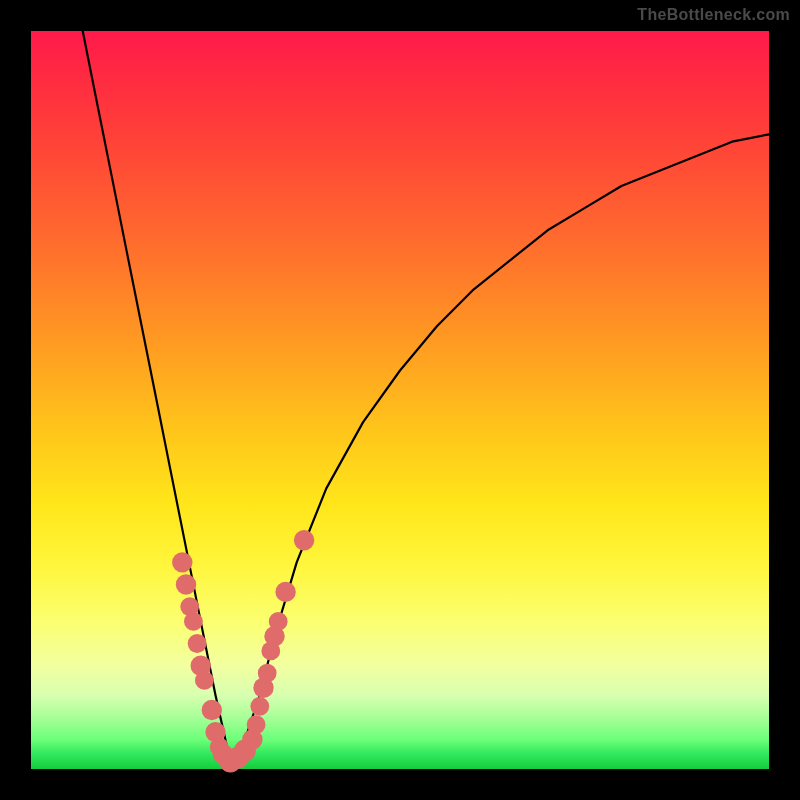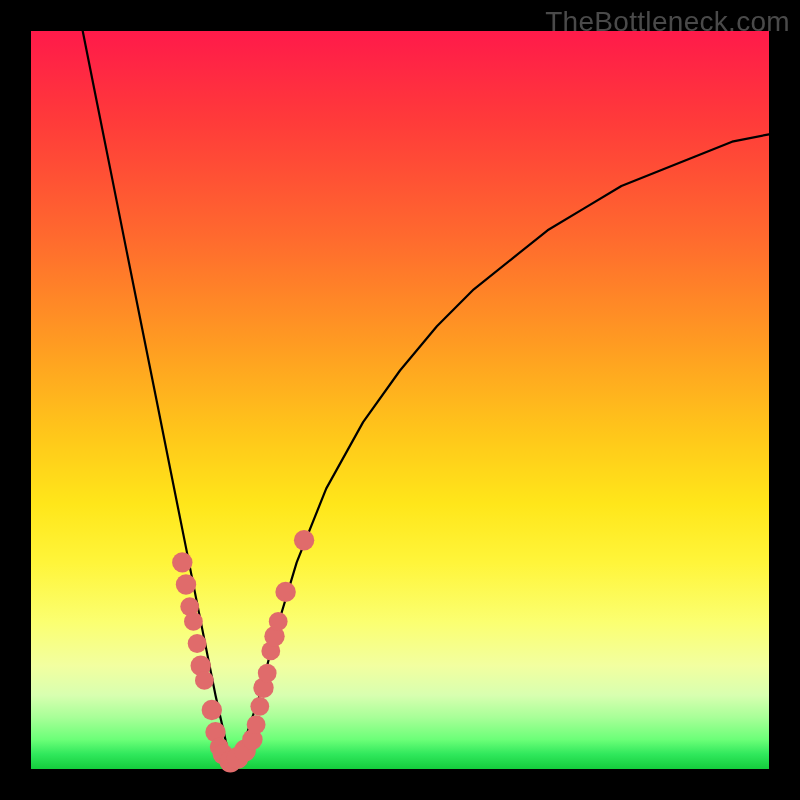--- a/index.html
+++ b/index.html
@@ -41,22 +41,22 @@
       #6cff78 96%,
       #30e85c 98%,
       #14cc3c 100%
     );
   }
   .watermark {
     position: absolute;
     top: 6px;
     right: 10px;
     color: #4a4a4a;
-    font-size: 28px;
-    font-weight: 400;
+    font-size: 16px;
+    font-weight: 700;
     letter-spacing: 0.3px;
     z-index: 10;
   }
   svg.curve {
     position: absolute;
     left: 0;
     top: 0;
     width: 738px;
     height: 738px;
     overflow: visible;

